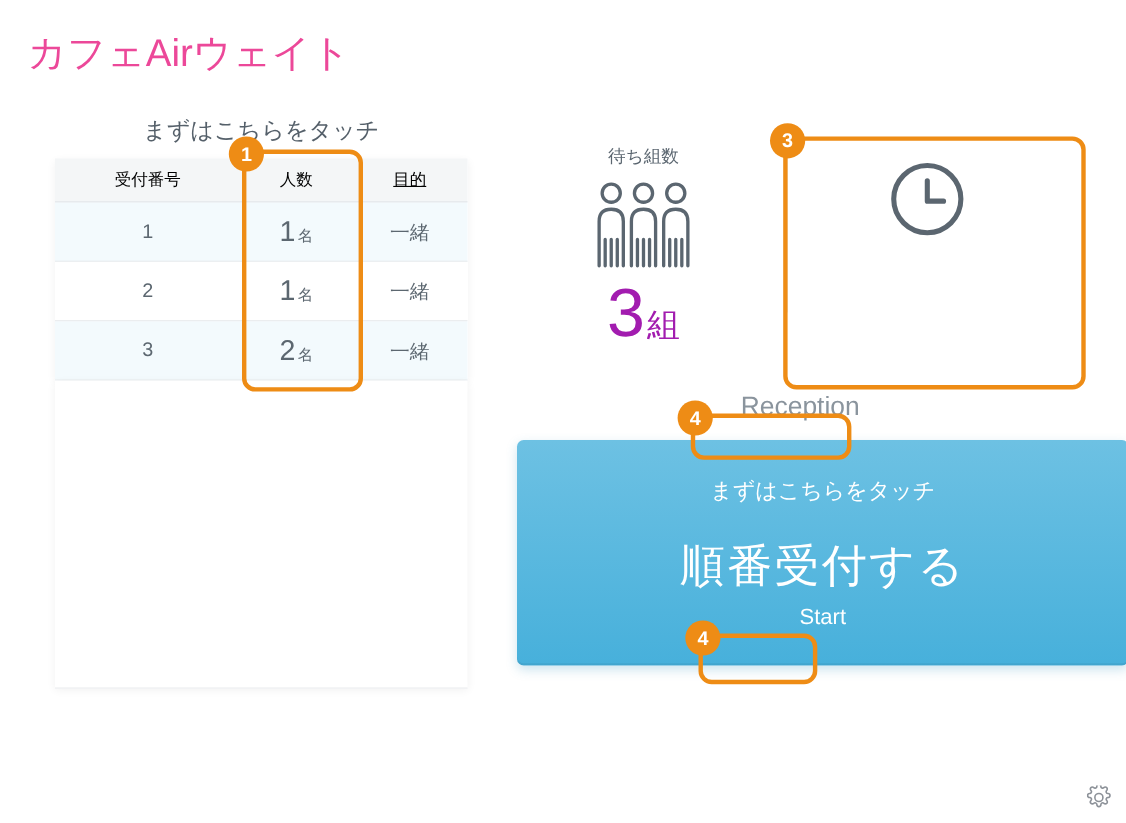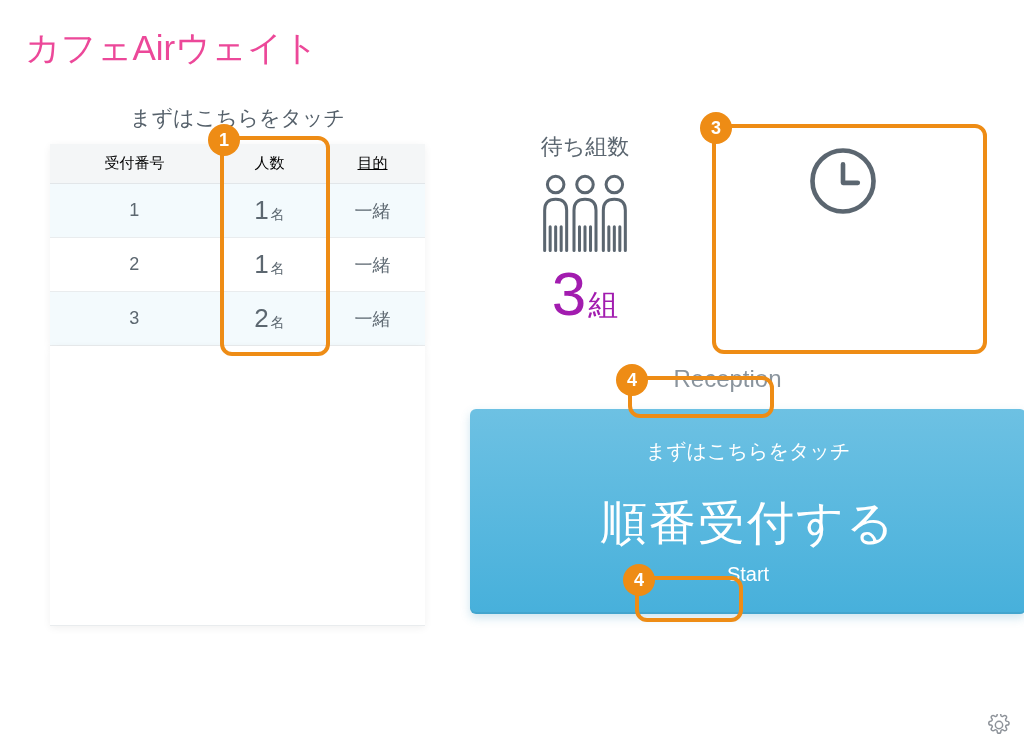--- a/index.html
+++ b/index.html
@@ -108,21 +108,21 @@
     .stat-box.time { width: 285px; }
     .divider {
       position: absolute;
       left: 245px;
       top: 12px;
       width: 1px;
       height: 140px;
       background: #d9dee2;
     }
     .stat-label {
-      font-size: 22px;
+      font-size: 16px;
       color: #5b6670;
       margin-bottom: 8px;
       font-weight: 400;
     }
     .people-svg {
       width: 110px;
       height: 86px;
       margin: 6px auto 0;
       display: block;
     }
@@ -168,21 +168,21 @@
       color: #ffffff;
       cursor: pointer;
       box-shadow: 0 4px 10px rgba(60,150,190,0.25), inset 0 -2px 0 rgba(0,0,0,0.06);
     }
     .start-sub {
       font-size: 20px;
       font-weight: 300;
       margin-bottom: 6px;
     }
     .start-main {
-      font-size: 47px;
+      font-size: 41px;
       font-weight: 300;
       letter-spacing: 2px;
       margin-top: 21px;
     }
     .start-en {
       font-size: 20px;
       font-weight: 300;
       margin-top: 8px;
     }
 

